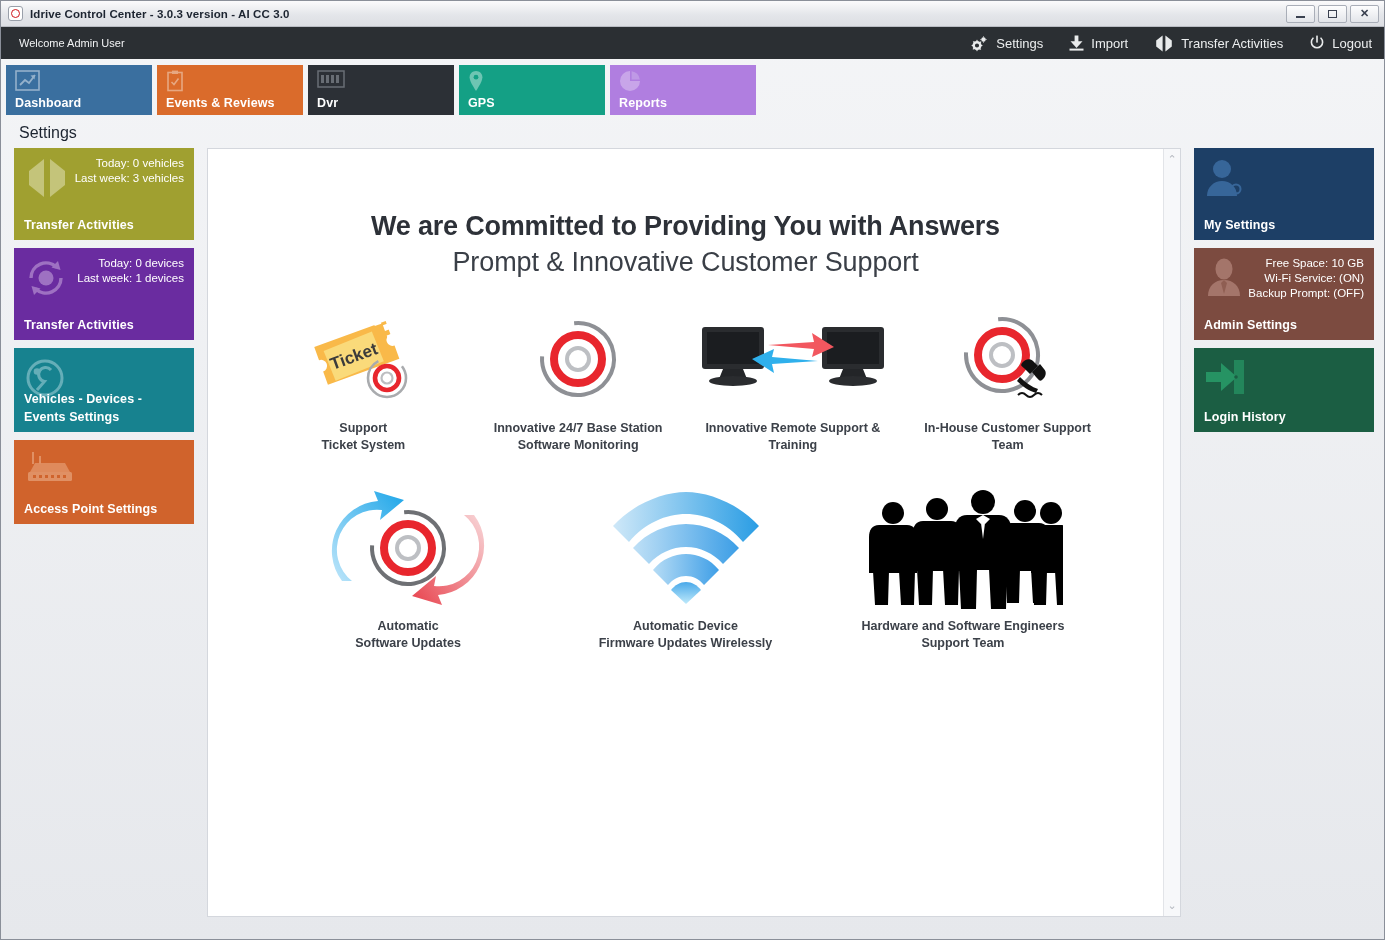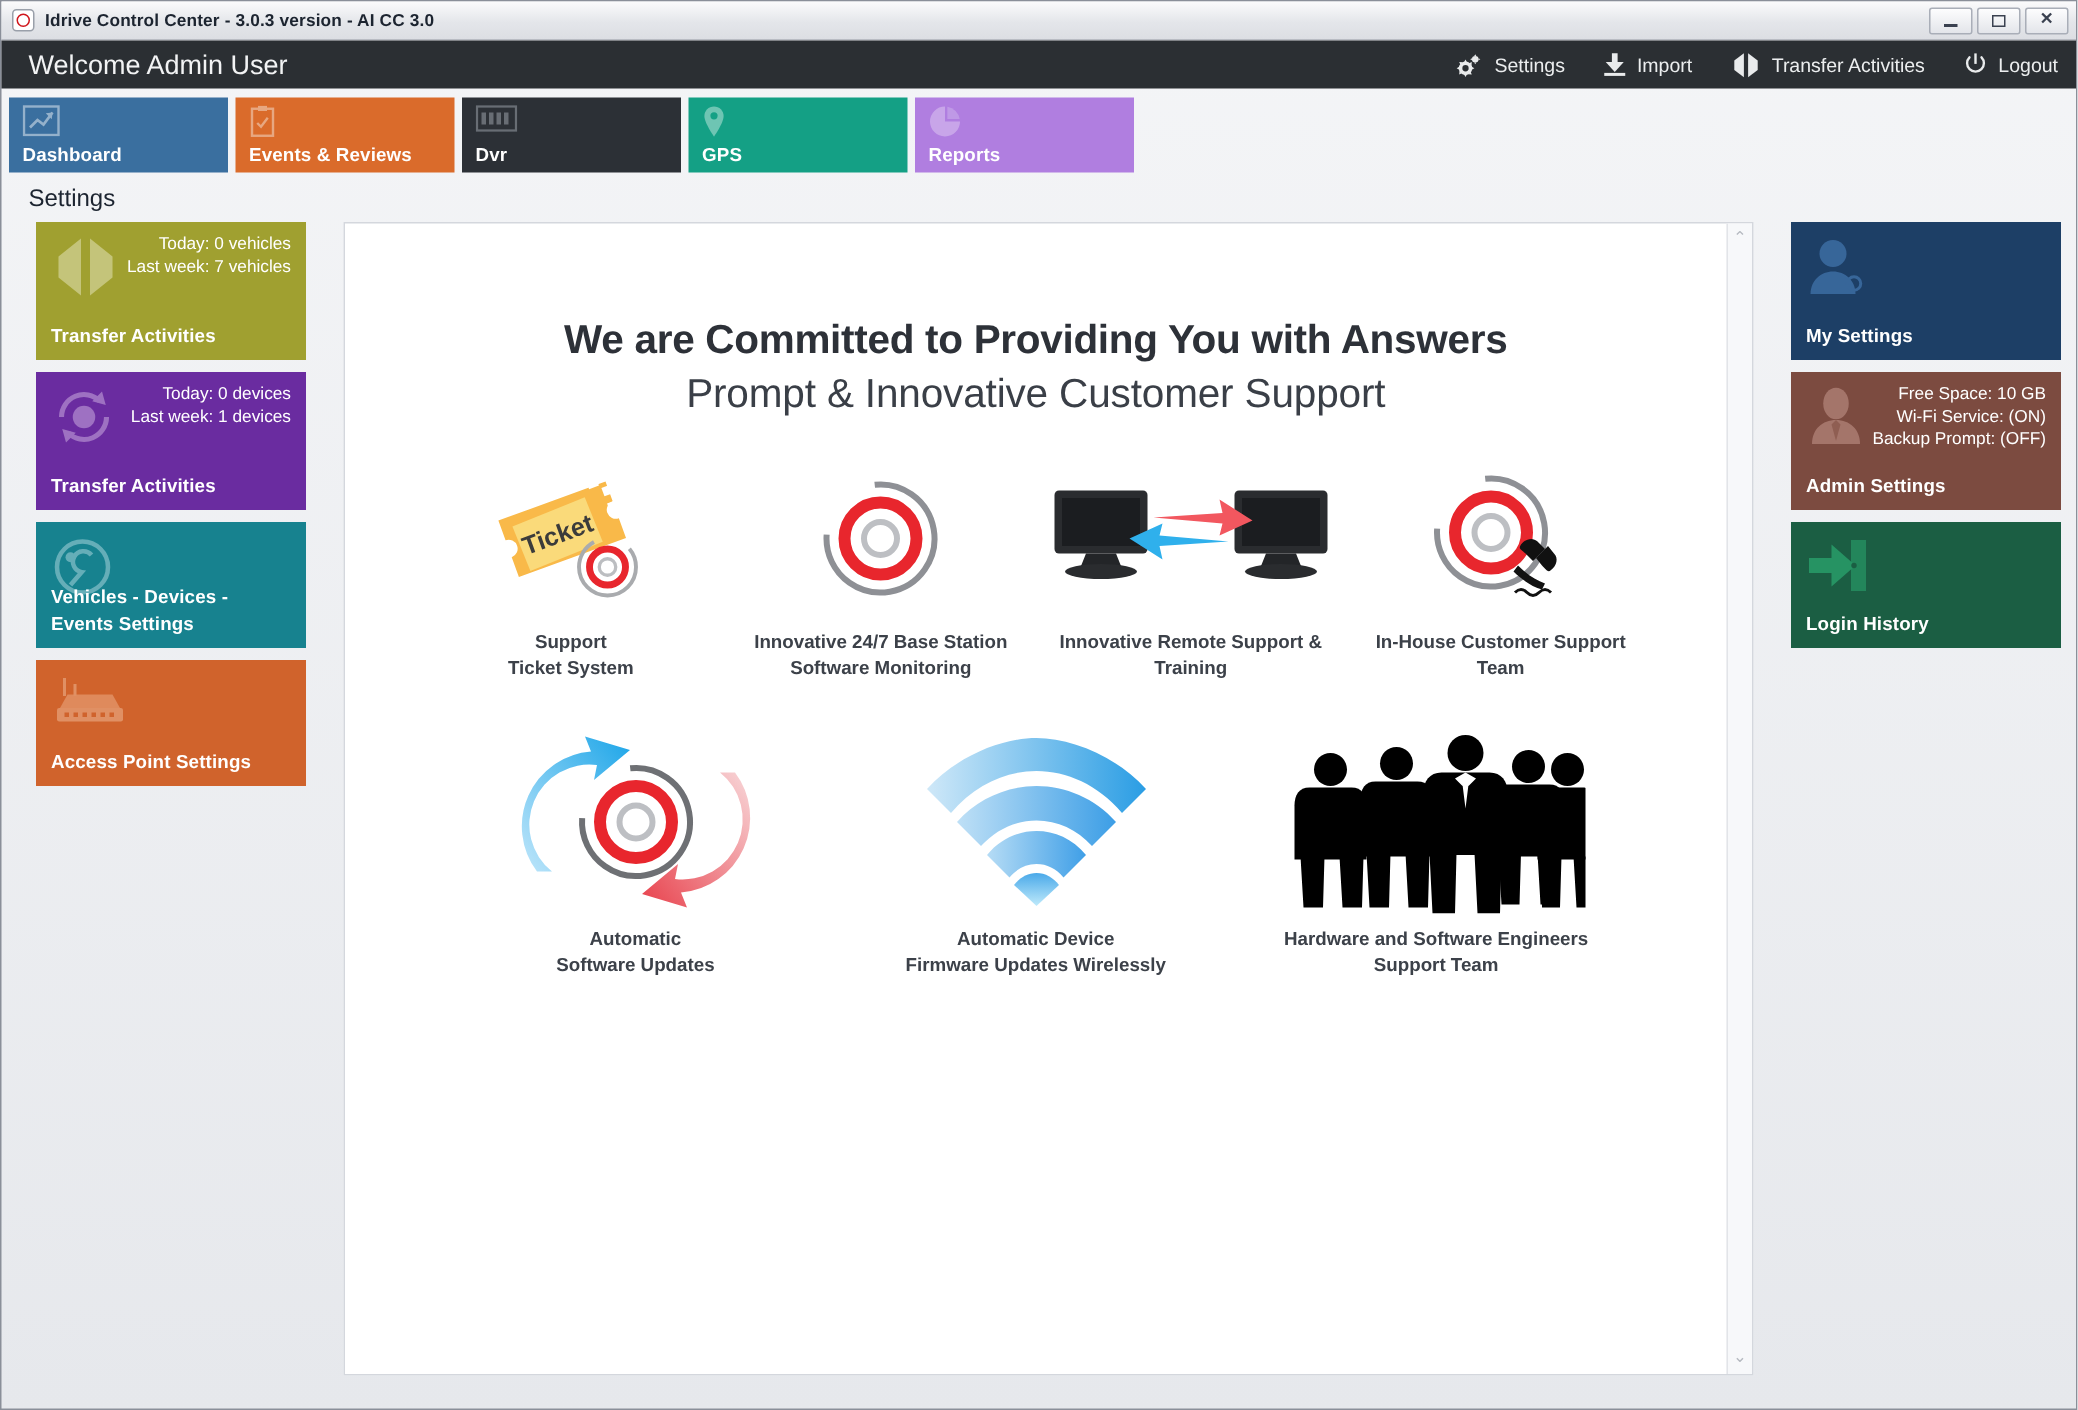--- a/index.html
+++ b/index.html
@@ -59,21 +59,21 @@
   .win-btn .gl-close { font-size: 11px; font-weight: bold; }
 
   
   .menubar {
     height: 32px;
     background: #2b2f33;
     display: flex; align-items: center;
     padding: 0 12px 0 18px;
     flex: 0 0 auto;
   }
-  .welcome { color: #f2f3f4; font-size: 18px; }
+  .welcome { color: #f2f3f4; font-size: 11px; }
   .menu-right { margin-left: auto; display: flex; align-items: center; gap: 26px; }
   .menu-item {
     display: flex; align-items: center; gap: 7px;
     color: #eceeef; font-size: 13px;
     cursor: pointer;
   }
   .menu-item svg { display: block; }
 
   
   .tabs {
@@ -102,23 +102,22 @@
     font-size: 16px; color: #1c2430;
     padding: 8px 0 6px 18px;
     flex: 0 0 auto;
   }
 
   
   .body {
     flex: 1 1 auto;
     display: flex;
     padding: 0 10px 22px 13px;
-    gap: 12px;
+    gap: 0;
     min-height: 0;
-    margin-left: 10px;
   }
 
   .col-left  { width: 180px; flex: 0 0 180px; }
   .col-right { width: 180px; flex: 0 0 180px; margin-left: 13px; }
 
   .tile {
     position: relative;
     color: #fff;
     margin-bottom: 8px;
     padding: 8px 10px 7px 10px;
@@ -363,21 +362,21 @@
         <span class="tile-icon">
           <svg width="46" height="40" viewBox="0 0 46 40">
               <g fill="#e3e3b7">
             <path d="M20 1v38L5 27V13z"></path>
                 <path d="M26 1v38l15-12V13z"></path>
           </g>
             </svg>
         </span>
         <div class="tile-stats">
           <div>Today: 0 vehicles</div>
-          <div>Last week: 7 vehicles</div>
+          <div>Last week: 3 vehicles</div>
         </div>
         <div class="tile-label-wrap">
           <span class="tile-label">Transfer Activities</span>
         </div>
       </div>
 
       <div class="tile" style="background:#6a2ca0;height:92px">
         <span class="tile-icon">
           <svg width="44" height="40" viewBox="0 0 44 40">
               <g fill="none" stroke="#c9aade" stroke-width="3.4">

